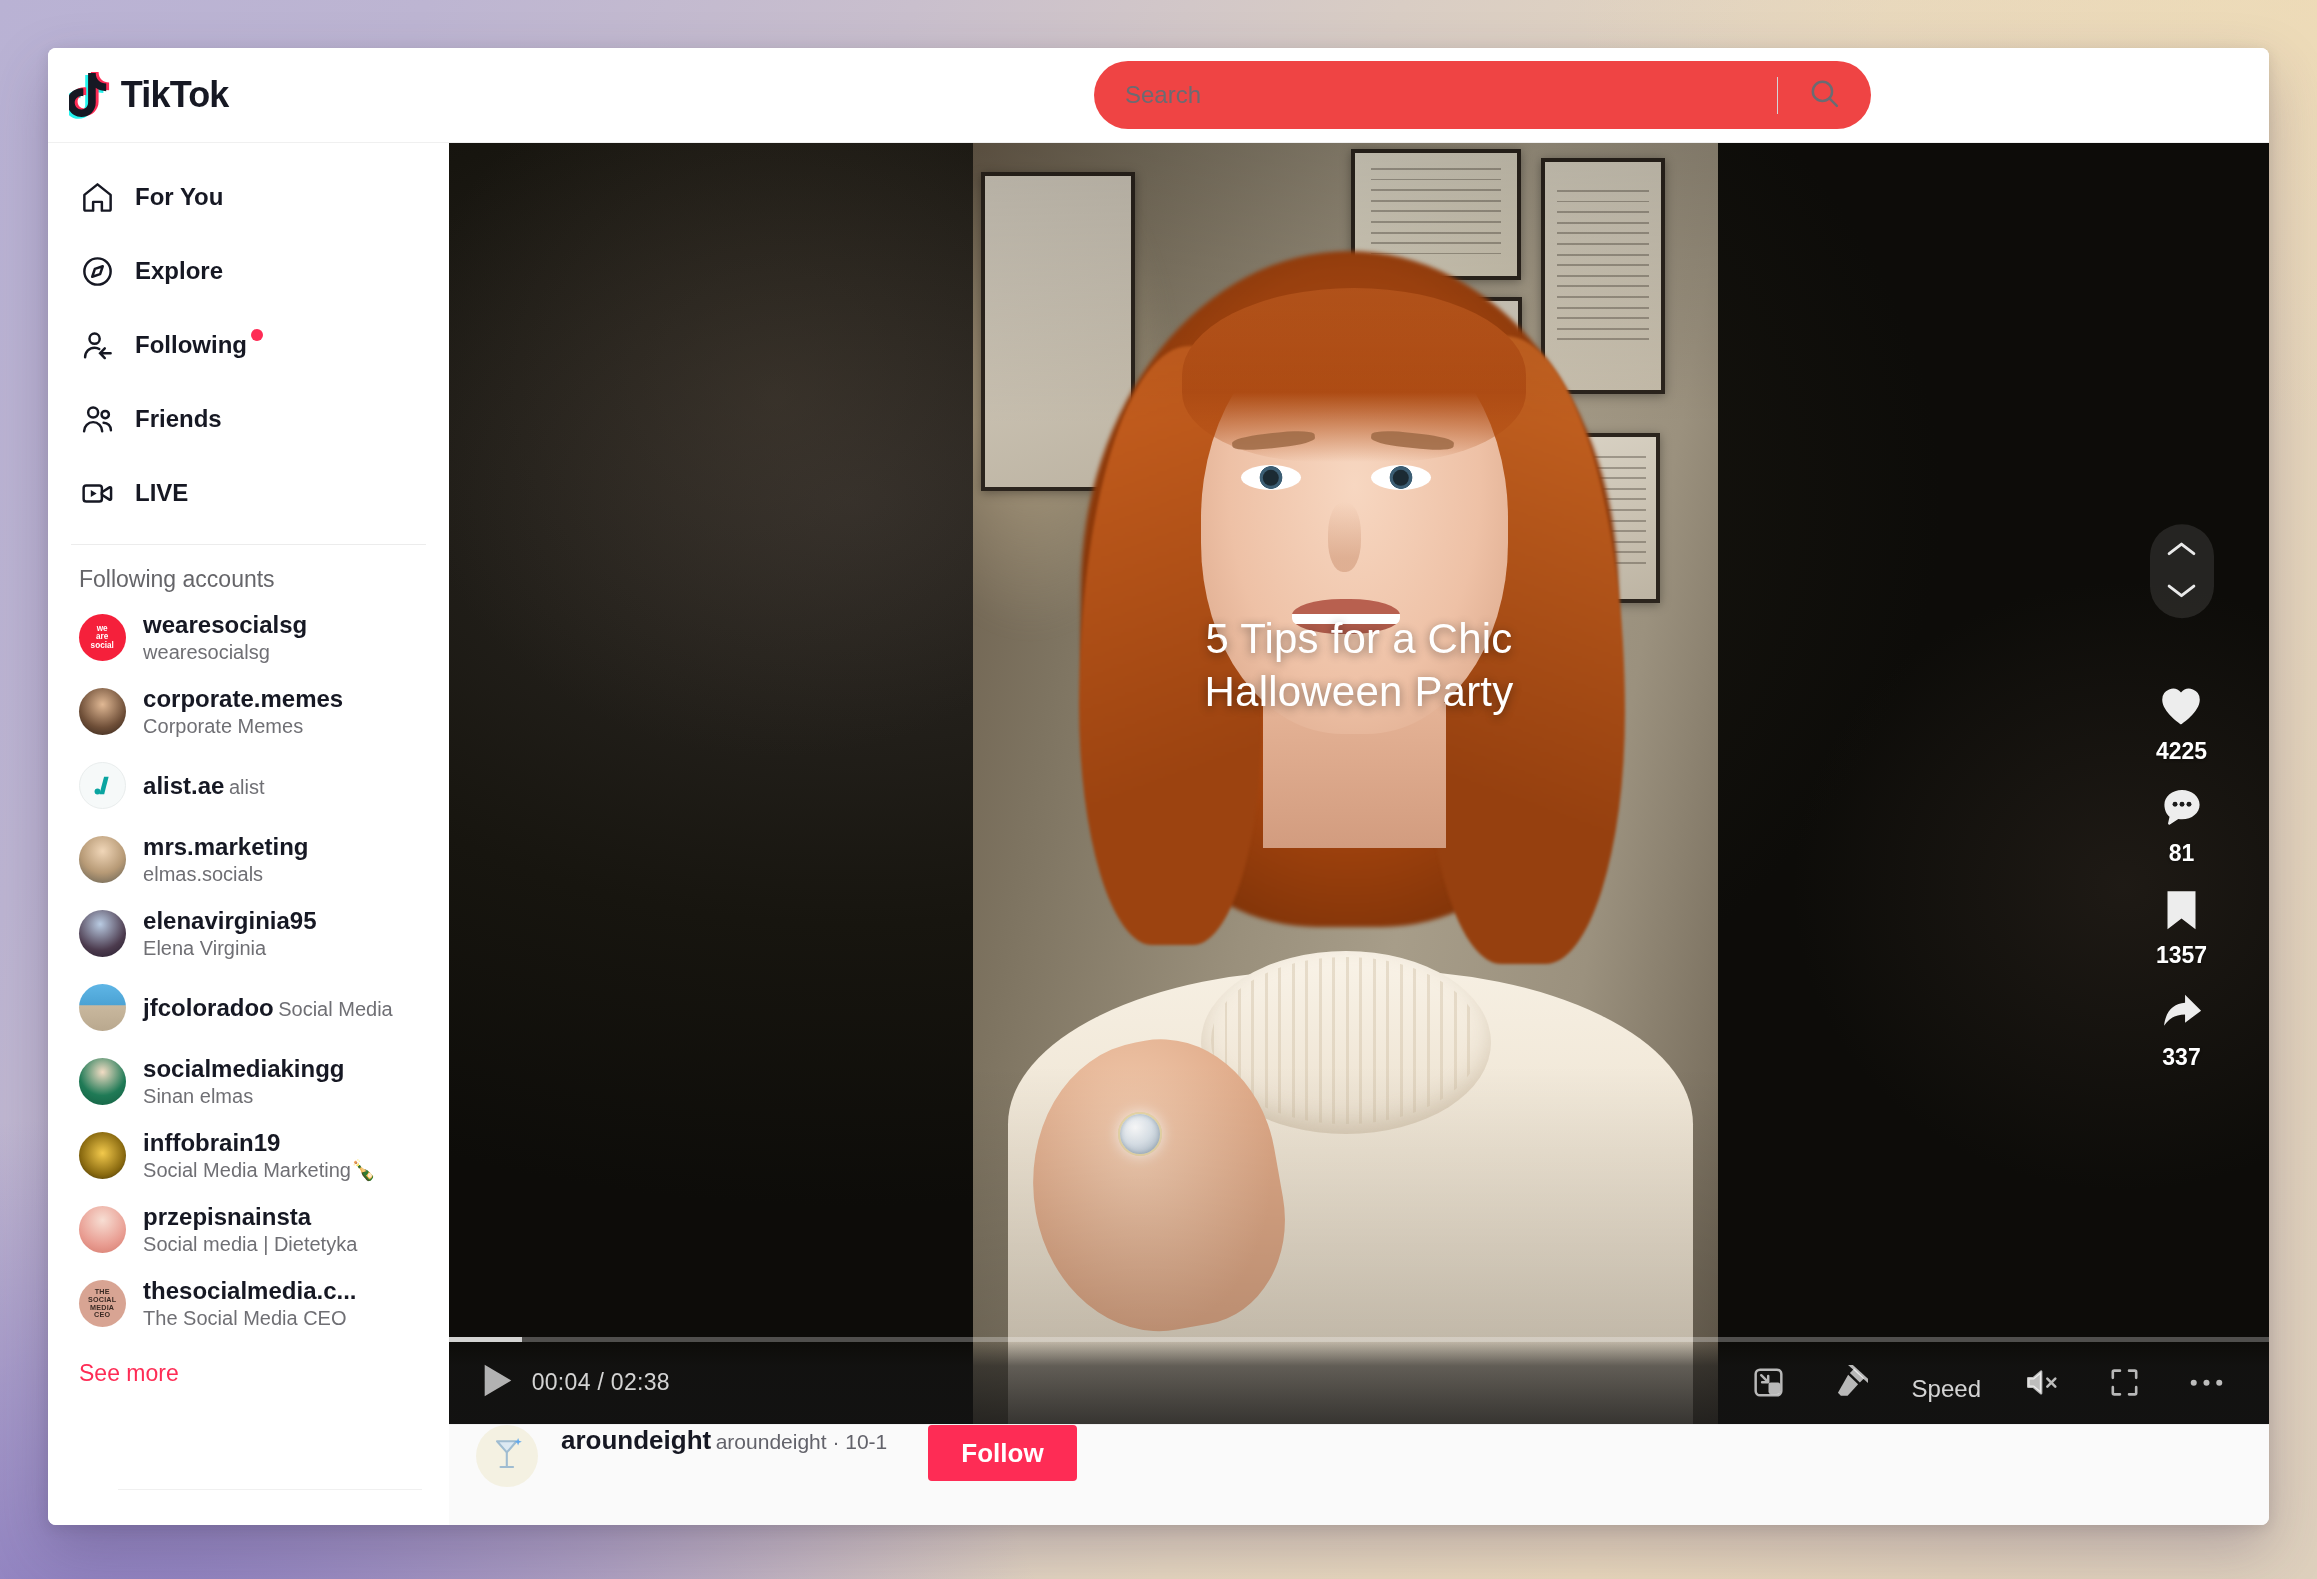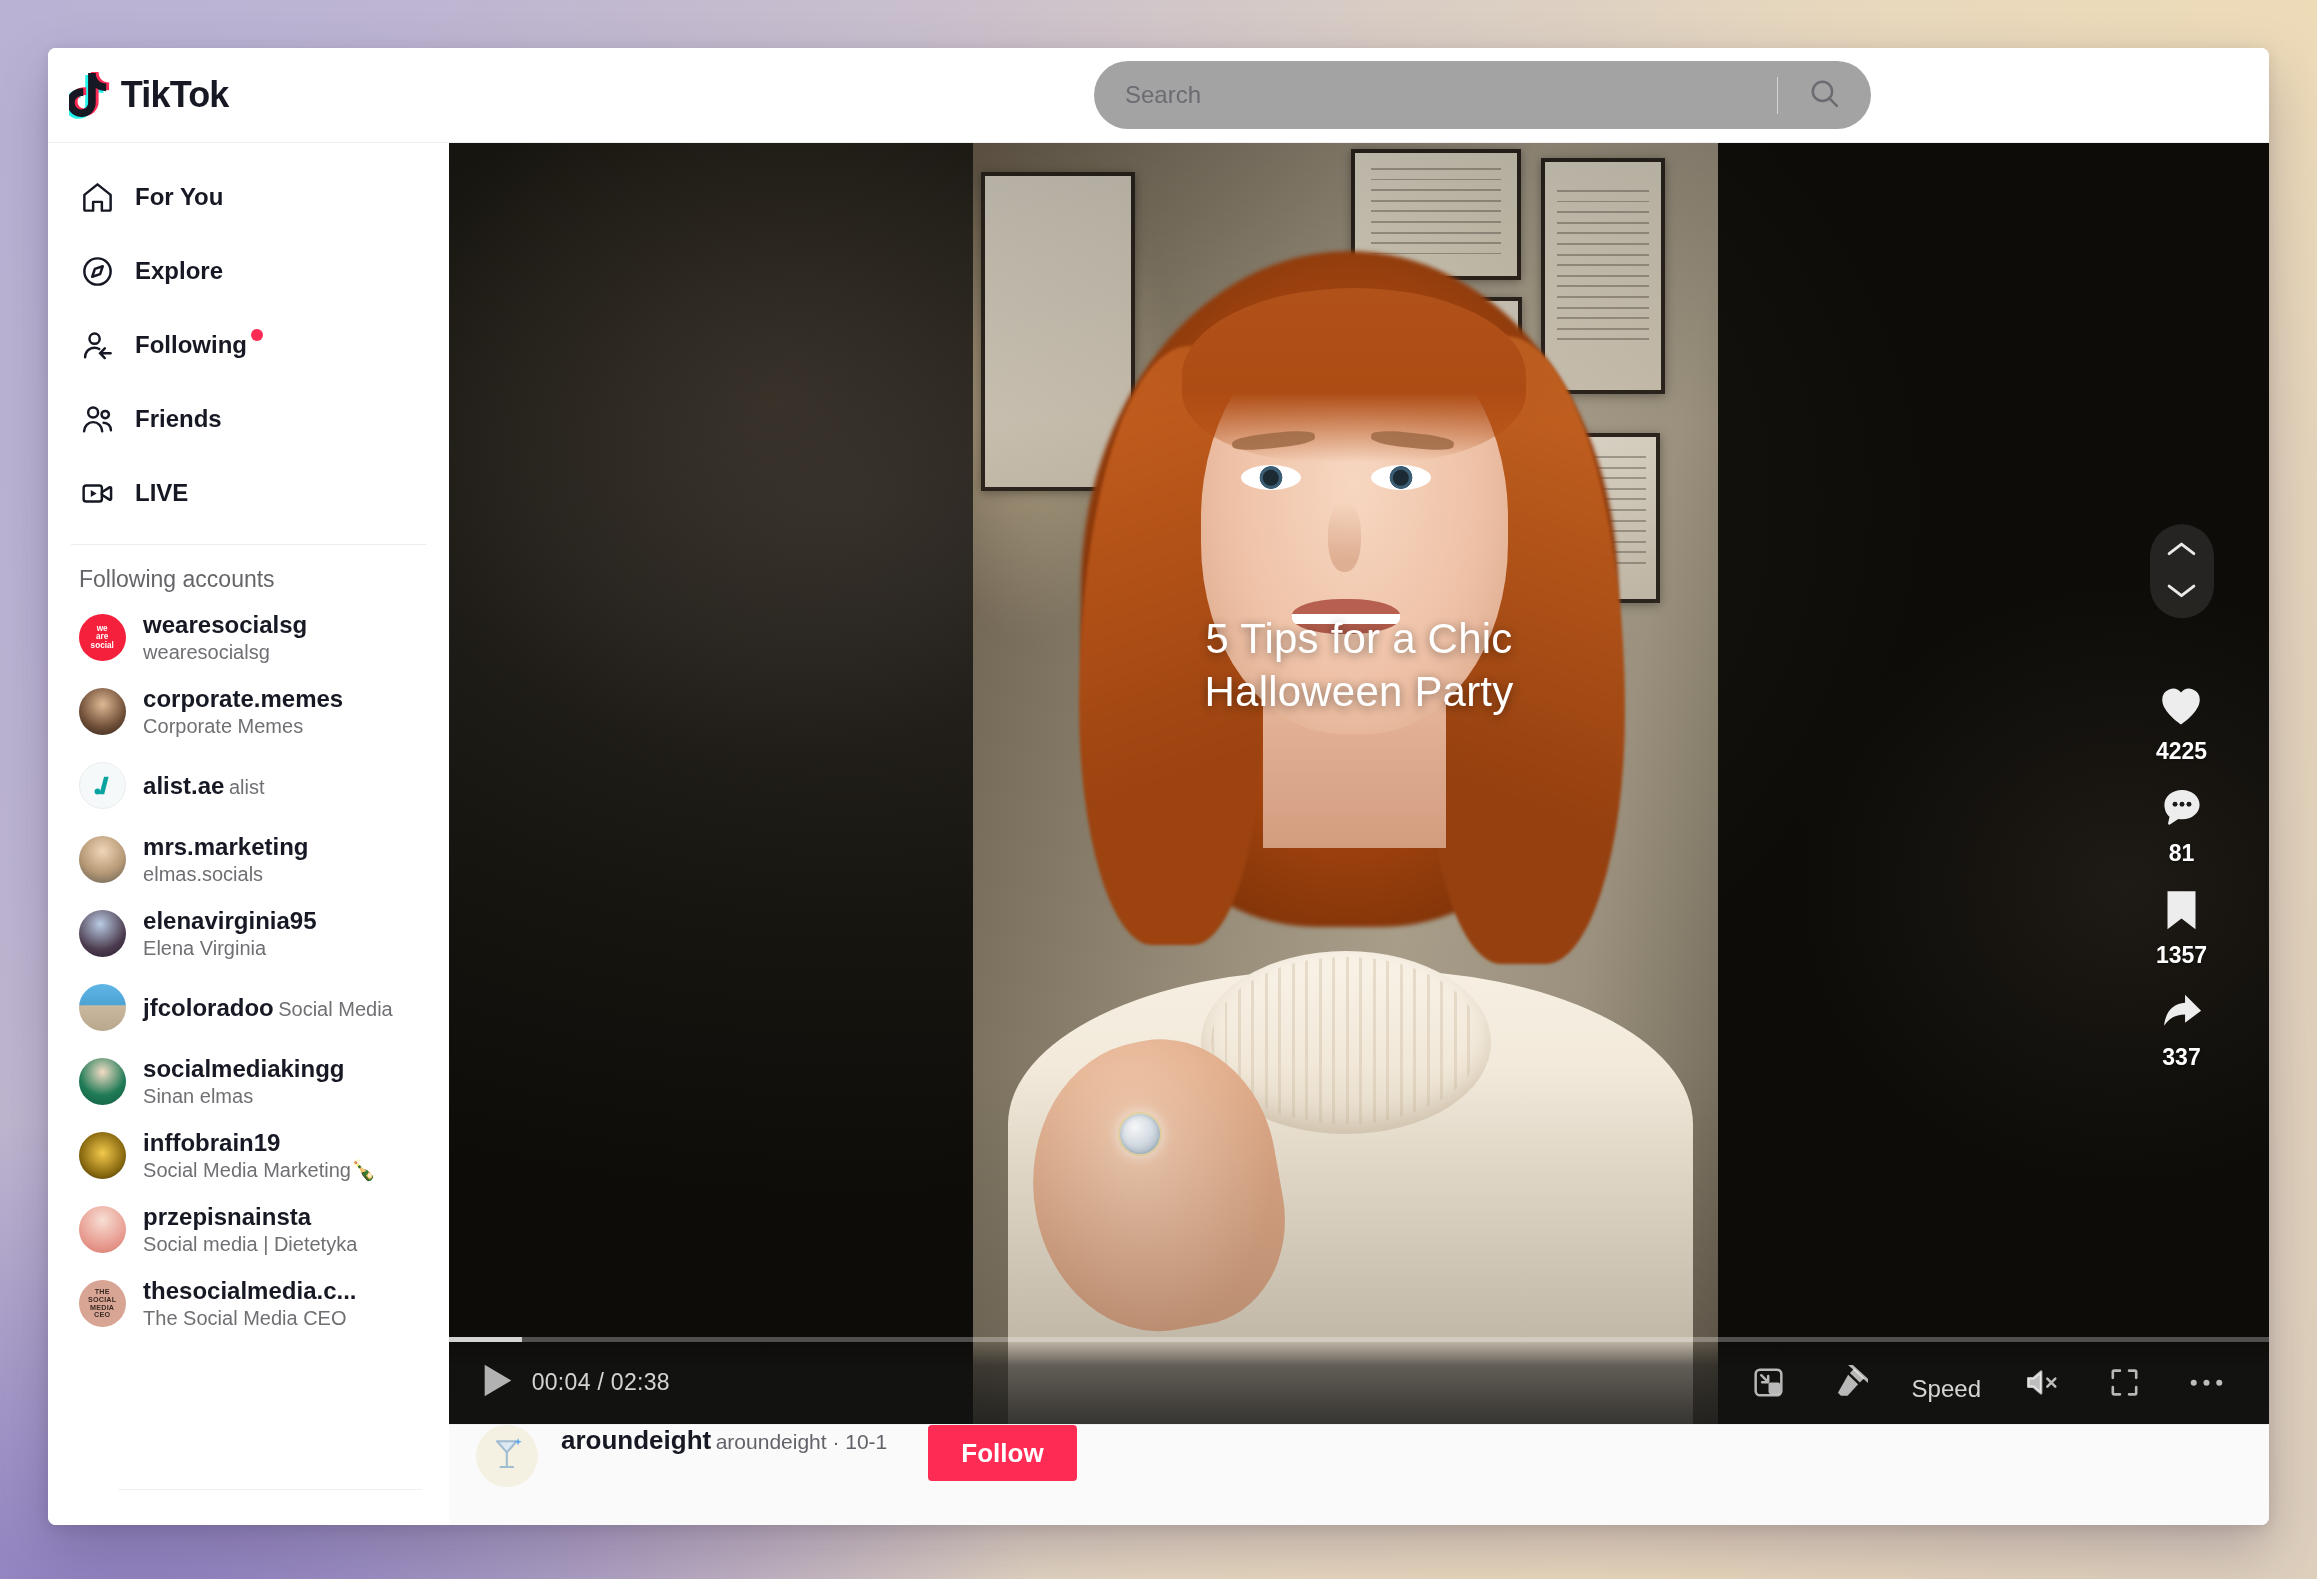--- a/index.html
+++ b/index.html
@@ -62,21 +62,21 @@
   .logo-note { width: 42px; height: 48px; position: relative; }
   .logo-text {
     font-size: 36px; font-weight: 700; letter-spacing: -0.8px;
     color: #161823;
   }
   .search-wrap {
     position: absolute;
     left: 1046px; top: 50%;
     transform: translateY(-50%);
     width: 777px; height: 68px;
-    background: #a3a3a3;
+    background: #ef4444;
     border-radius: 93px;
     display: flex; align-items: center;
   }
   .search-input {
     flex: 1;
     border: none; outline: none; background: transparent;
     font-family: "Liberation Sans", sans-serif;
     font-size: 24px; color: #161823;
     padding-left: 31px;
   }
@@ -594,20 +594,21 @@
         <div class="acct">
           <span class="acct-av" style="background:#d8a493;color:#3a2a24;font-size:7.2px;letter-spacing:0.2px;">THE<br>SOCIAL<br>MEDIA<br>CEO</span>
           <span class="acct-txt">
             <span class="acct-name">thesocialmedia.c...</span>
             <span class="acct-sub">The Social Media CEO</span>
           </span>
         </div>
 
       </div>
 
+      <div class="see-more">See more</div>
       <div class="side-foot-divider"></div>
     </div>
 
     <div class="main">
 
       <div class="player">
         <div class="blurbg"></div>
 
         <div class="vidframe">
           <div class="wall"></div>

